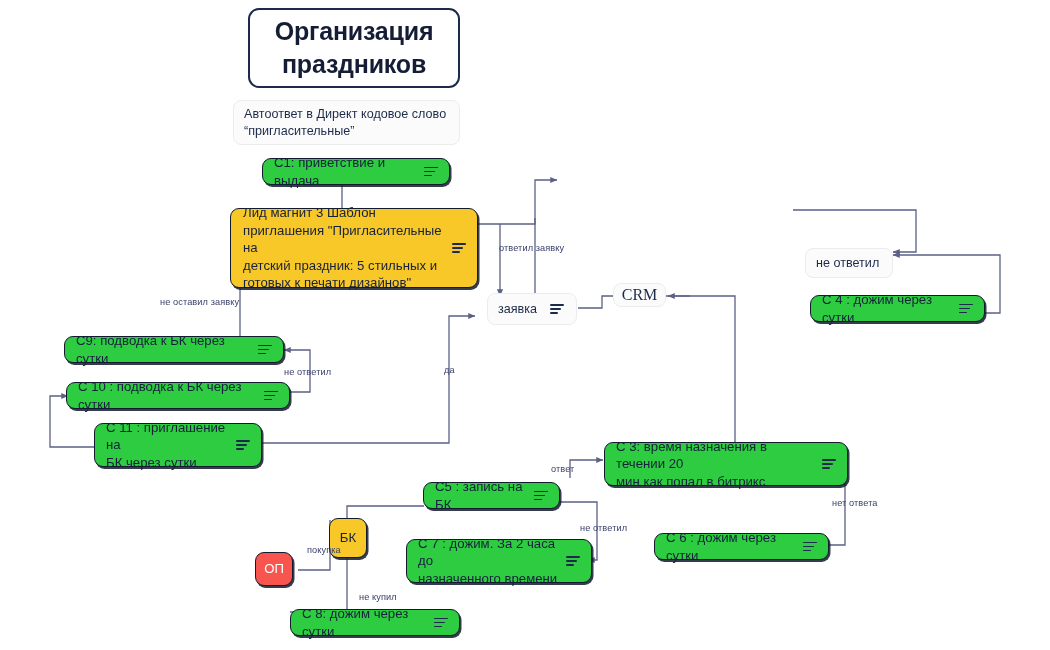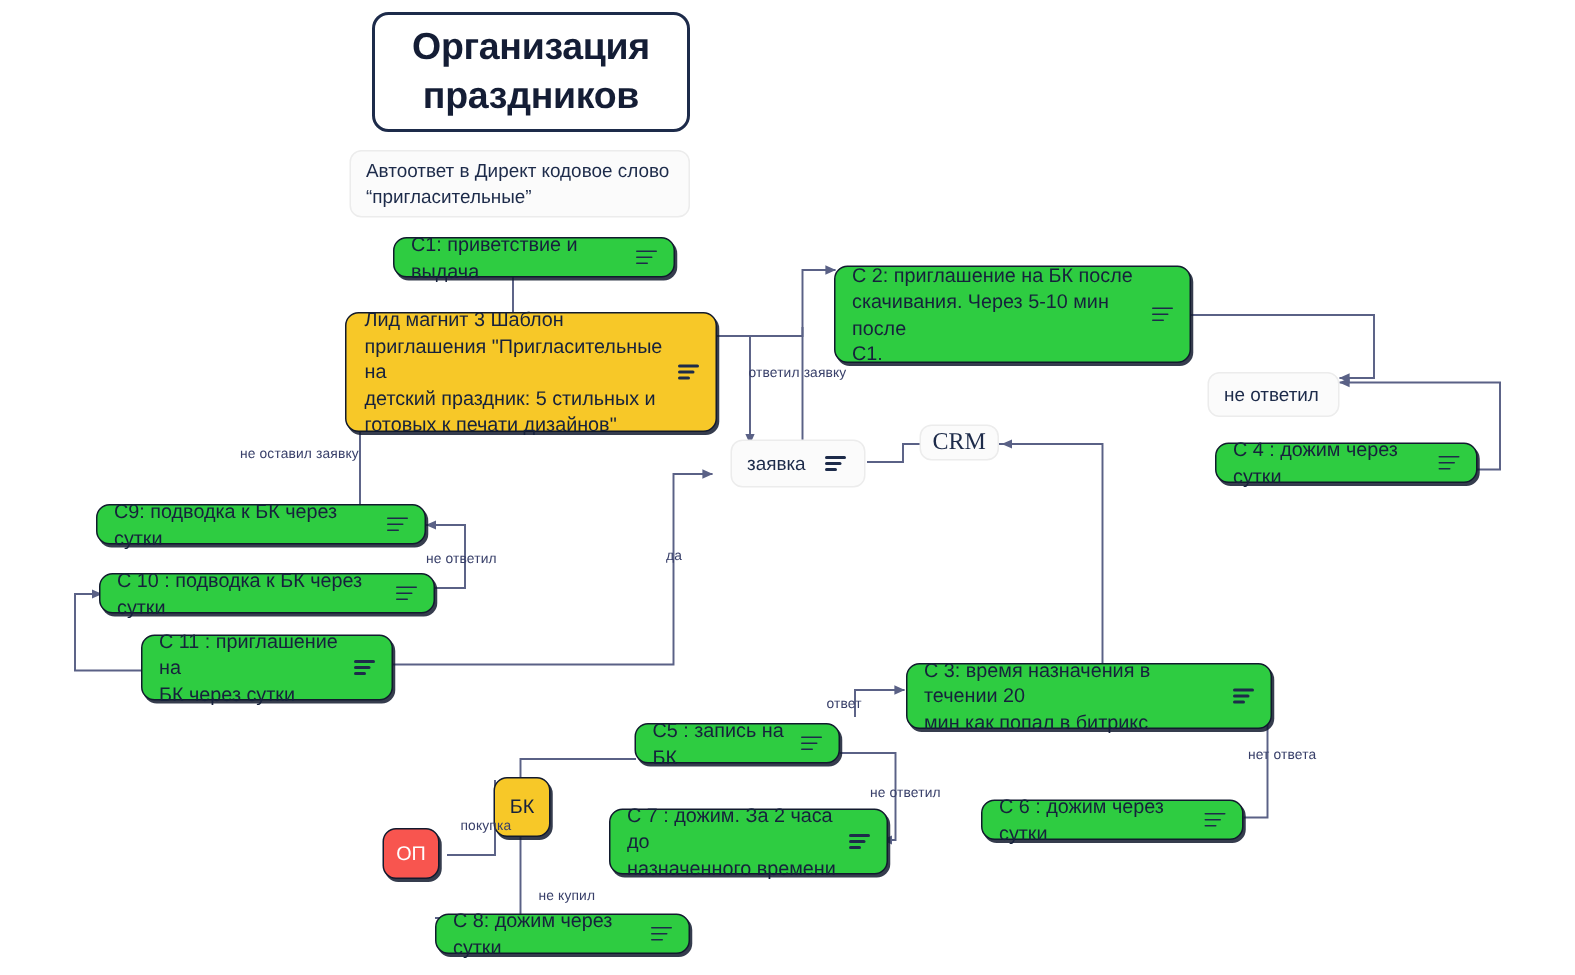--- a/index.html
+++ b/index.html
@@ -207,30 +207,20 @@
 приглашения "Пригласительные на
 детский праздник: 5 стильных и
 готовых к печати дизайнов"</span>
     <span class="burger">
         <i></i>
         <i></i>
         <i></i>
       </span>
   </div>
 
-  <div class="node n-green" style="left:556px; top:177px; width:238px; height:65px;">
-    <span class="label">C 2: приглашение на БК после
-скачивания. Через 5-10 мин после
-C1.</span>
-    <span class="burger">
-        <i></i>
-        <i></i>
-        <i></i>
-      </span>
-  </div>
 
   <div class="node n-note" style="left:805px; top:248px; width:88px; height:30px;">
     <span class="label">не ответил</span>
   </div>
 
   <div class="node n-green" style="left:810px; top:295px; width:175px; height:27px;">
     <span class="label">C 4 : дожим через сутки</span>
     <span class="burger">
         <i></i>
         <i></i>

